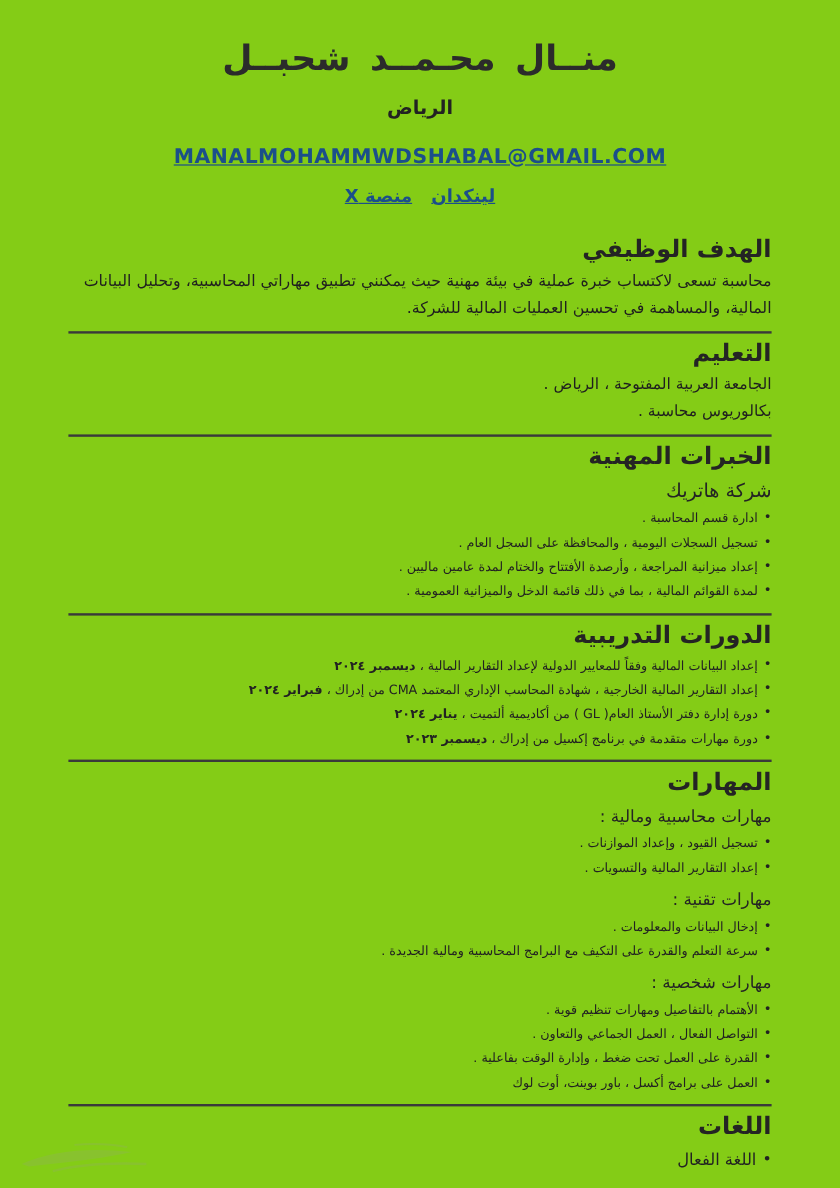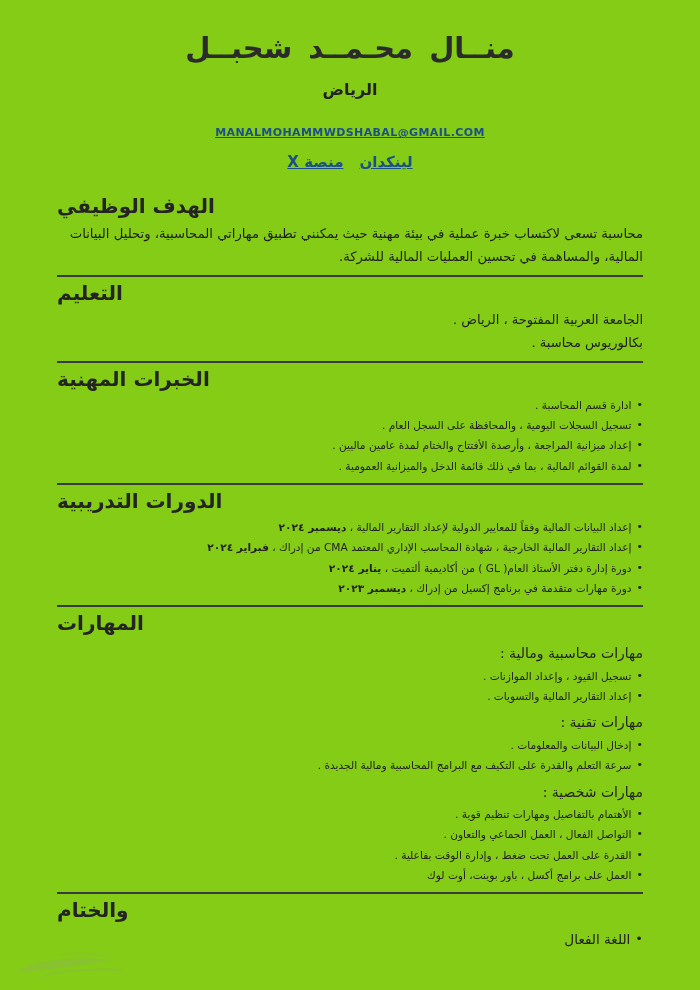--- a/index.html
+++ b/index.html
@@ -36,21 +36,21 @@
   .city {
     margin-top: 14px;
     font-size: 16px;
     font-weight: bold;
     color: #222;
   }
 
   .email-line { margin-top: 22px; }
 
   .email-link {
-    font-size: 11px;
+    font-size: 17px;
     font-weight: bold;
     color: #1b4f8a;
     text-decoration: underline;
     letter-spacing: 0.4px;
     direction: ltr;
     display: inline-block;
     cursor: pointer;
   }
 
   .social-line {
@@ -76,21 +76,21 @@
 
   .section { padding-bottom: 2px; }
 
   .divider {
     height: 0;
     border-top: 2px solid #3a3a3a;
     margin: 5px 0 3px 0;
   }
 
   .sec-title {
-    text-align: left;
+    text-align: right;
     font-size: 20px;
     font-weight: bold;
     color: #242424;
     line-height: 1.35;
     margin-bottom: 2px;
   }
 
   .sec-paragraph {
     font-size: 13.2px;
     line-height: 1.75;
@@ -191,20 +191,21 @@
 
     <div class="section sec-edu">
       <div class="sec-title">التعليم</div>
       <div class="sub-line">الجامعة العربية المفتوحة ، الرياض .</div>
       <div class="sub-line">بكالوريوس محاسبة .</div>
     </div>
     <div class="divider"></div>
 
     <div class="section">
       <div class="sec-title">الخبرات المهنية</div>
+      <div class="org-name">شركة هاتريك</div>
       <ul class="bullets">
           <li><span class="dot">•</span><span>ادارة قسم المحاسبة .</span></li>
           <li><span class="dot">•</span><span>تسجيل السجلات اليومية ، والمحافظة على السجل العام .</span></li>
           <li><span class="dot">•</span><span>إعداد ميزانية المراجعة ، وأرصدة الأفتتاح والختام لمدة عامين ماليين .</span></li>
           <li><span class="dot">•</span><span>لمدة القوائم المالية ، بما في ذلك قائمة الدخل والميزانية العمومية .</span></li>
         </ul>
     </div>
     <div class="divider"></div>
 
     <div class="section">
@@ -236,21 +237,21 @@
             <li><span class="dot">•</span><span>الأهتمام بالتفاصيل ومهارات تنظيم قوية .</span></li>
             <li><span class="dot">•</span><span>التواصل الفعال ، العمل الجماعي والتعاون .</span></li>
             <li><span class="dot">•</span><span>القدرة على العمل تحت ضغط ، وإدارة الوقت بفاعلية .</span></li>
             <li><span class="dot">•</span><span>العمل على برامج أكسل ، باور بوينت، أوت لوك</span></li>
           </ul>
         </div>
     </div>
     <div class="divider"></div>
 
     <div class="section">
-      <div class="sec-title">والختام</div>
+      <div class="sec-title">اللغات</div>
       <ul class="bullets lang-bullets">
           <li><span class="dot">•</span><span>اللغة الفعال</span></li>
           <li></li>
         </ul>
     </div>
 
   </div>
 
   <svg class="watermark" viewBox="0 0 120 34">
     <path d="M4 22 Q40 6 96 12 Q70 18 10 24 Z" fill="#9a9a9a"></path>

